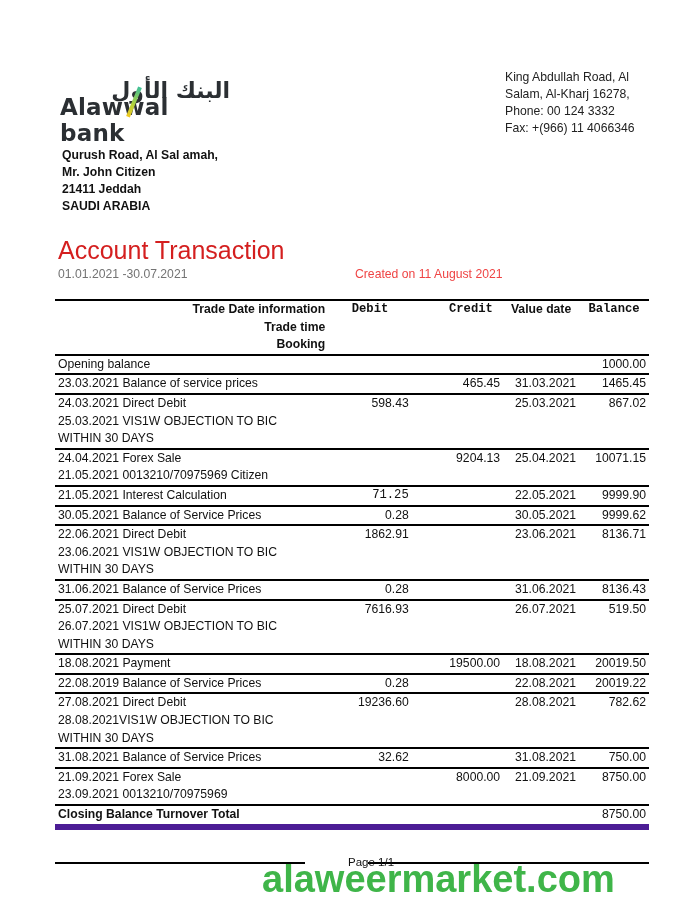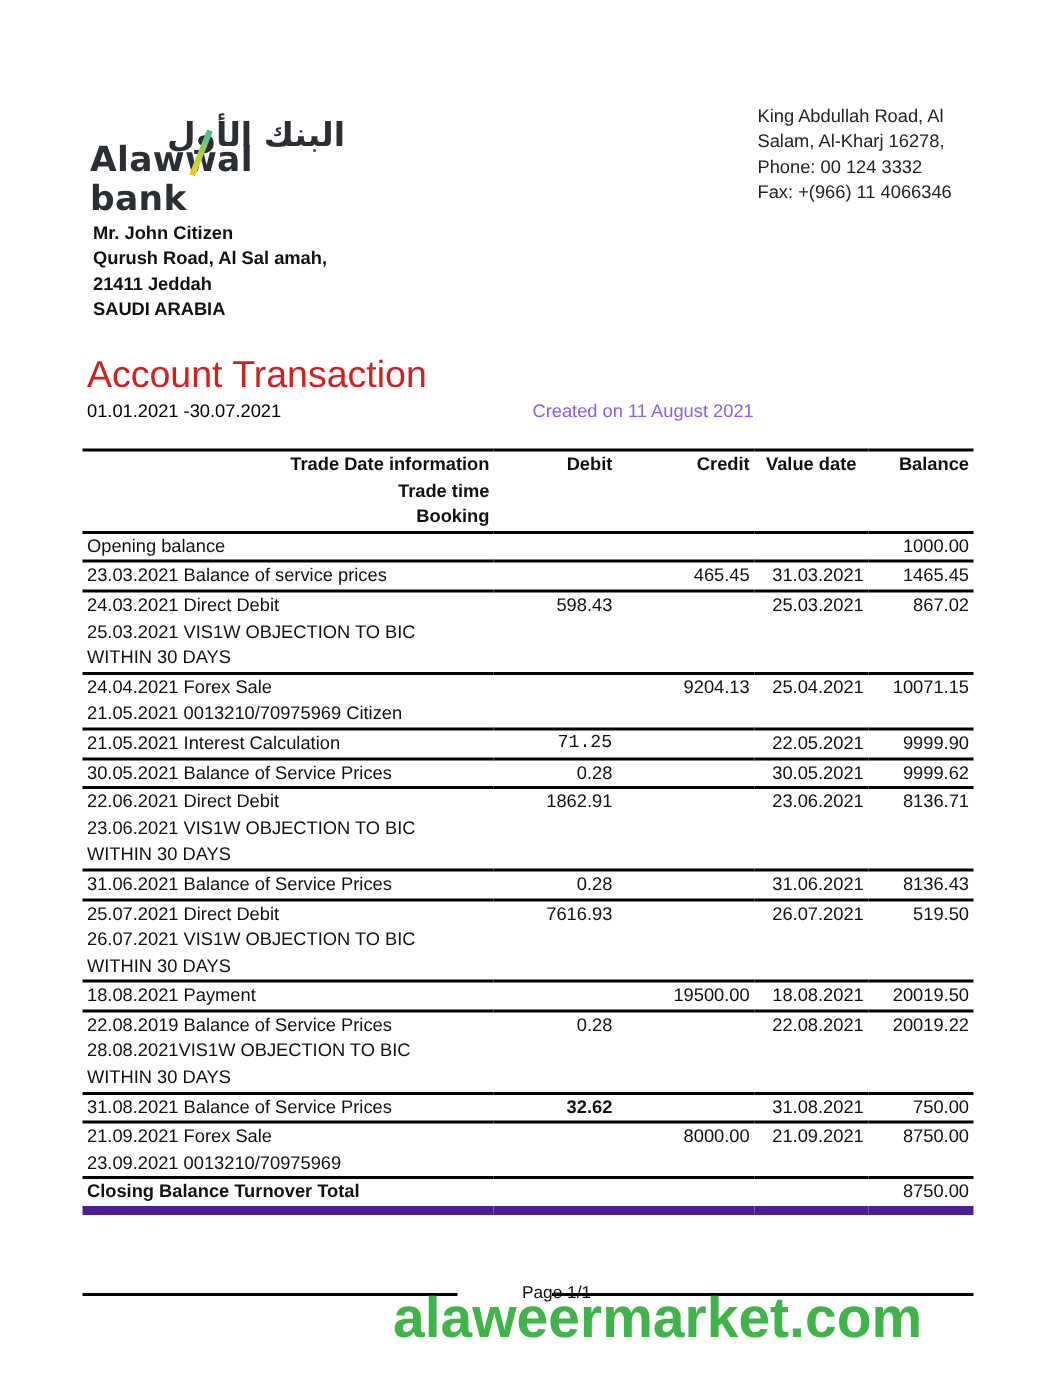--- a/index.html
+++ b/index.html
@@ -8,34 +8,34 @@
   .logo { position: absolute; left: 60px; top: 78px; width: 180px; height: 45px; }
   .logo .ar { position: absolute; right: 10px; top: 0; font-size: 22px; font-weight: bold;
               color: #2b2f33; font-family: "DejaVu Sans", sans-serif; direction: rtl; letter-spacing: -1px; }
   .logo .en { position: absolute; left: 0; top: 16px; font-size: 23px; font-weight: bold;
               color: #2b2f33; font-family: "DejaVu Sans", sans-serif; letter-spacing: 0.2px; }
   .logo .slash { position: absolute; left: 72px; top: 8px; width: 4px; height: 32px;
                  background: linear-gradient(#3cbf9a, #b7d43a 60%, #f2c81e); transform: rotate(22deg); }
   .bank-addr { position: absolute; left: 505px; top: 69px; font-size: 12.2px; line-height: 17px; color: #222; }
   .cust { position: absolute; left: 62px; top: 147px; font-size: 12.2px; line-height: 17px; font-weight: bold; color: #111; }
   .title { position: absolute; left: 58px; top: 236px; font-size: 25px; color: #d41f1f; }
-  .period { position: absolute; left: 58px; top: 267px; font-size: 12.2px; color: #000000; }
-  .created { position: absolute; left: 355px; top: 267px; font-size: 12.2px; color: #8b5cf6; }
+  .period { position: absolute; left: 58px; top: 267px; font-size: 12.2px; color: #737373; }
+  .created { position: absolute; left: 355px; top: 267px; font-size: 12.2px; color: #ef4444; }
   table.tx { position: absolute; left: 55px; top: 299px; width: 594px; border-collapse: collapse;
              font-size: 12.2px; color: #111; }
   table.tx td, table.tx th { padding: 0 3px; height: 17.6px; line-height: 17.6px; white-space: nowrap; vertical-align: top; }
   table.tx th { font-weight: bold; text-align: right; }
   table.tx .num { text-align: right; }
   table.tx .c-desc { width: 290px; }
   table.tx .c-debit { width: 90px; }
   table.tx .c-credit { width: 62px; }
   table.tx .c-vdate { width: 74px; }
   table.tx .c-bal { width: 70px; }
   table.tx tr.top-border td, table.tx tr.top-border th { border-top: 2px solid #000; }
-  table.tx tr.hdr th.h-right { text-align: right; }
+  table.tx tr.hdr th.h-right { text-align: center; font-family: Liberation Mono, monospace; }
   table.tx tr.hdr th.h-center { text-align: center; }
   table.tx tr.closing td { font-weight: bold; border-bottom: 6px solid #4c1d95; }
   table.tx tr.closing td.num { font-weight: normal; }
   .footer-line { position: absolute; top: 862px; height: 2px; background: #000; }
   .page-num { position: absolute; left: 312px; top: 856px; font-size: 11.5px; color: #111; margin-left: 36px; }
   .watermark { position: absolute; left: 262px; top: 858px; font-size: 38px; font-weight: bold; color: #3fb549;
                font-family: "Liberation Sans", sans-serif; letter-spacing: 0px; }
 </style>
 </head>
 <body>
@@ -47,22 +47,22 @@
 </div>
 
 <div class="bank-addr">
   <div>King Abdullah Road, Al</div>
   <div>Salam, Al-Kharj 16278,</div>
   <div>Phone: 00 124 3332</div>
   <div>Fax: +(966) 11 4066346</div>
 </div>
 
 <div class="cust">
+  <div>Qurush Road, Al Sal amah,</div>
   <div>Mr. John Citizen</div>
-  <div>Qurush Road, Al Sal amah,</div>
   <div>21411 Jeddah</div>
   <div>SAUDI ARABIA</div>
 </div>
 
 <div class="title">Account Transaction</div>
 <div class="period">01.01.2021 -30.07.2021</div>
 <div class="created">Created on 11 August 2021</div>
 
 <table class="tx">
   <tbody id="tx-body">
@@ -206,37 +206,44 @@
         <td class="num">18.08.2021</td>
         <td class="num">20019.50</td>
       </tr>
       <tr class="top-border">
         <td>22.08.2019 Balance of Service Prices</td>
         <td class="num" style="padding-right: 30px;">0.28</td>
         <td class="num"></td>
         <td class="num">22.08.2021</td>
         <td class="num">20019.22</td>
       </tr>
+      <tr class="top-border">
+        <td>27.08.2021 Direct Debit</td>
+        <td class="num" style="padding-right: 30px;">19236.60</td>
+        <td class="num"></td>
+        <td class="num">28.08.2021</td>
+        <td class="num">782.62</td>
+      </tr>
       <tr>
         <td>28.08.2021VIS1W OBJECTION TO BIC</td>
         <td class="num" style="padding-right: 30px;"></td>
         <td class="num"></td>
         <td class="num"></td>
         <td class="num"></td>
       </tr>
       <tr>
         <td>WITHIN 30 DAYS</td>
         <td class="num" style="padding-right: 30px;"></td>
         <td class="num"></td>
         <td class="num"></td>
         <td class="num"></td>
       </tr>
       <tr class="top-border">
         <td>31.08.2021 Balance of Service Prices</td>
-        <td class="num" style="padding-right: 30px; font-weight: bold;">32.62</td>
+        <td class="num" style="padding-right: 30px;">32.62</td>
         <td class="num"></td>
         <td class="num">31.08.2021</td>
         <td class="num">750.00</td>
       </tr>
       <tr class="top-border">
         <td>21.09.2021  Forex Sale</td>
         <td class="num" style="padding-right: 30px;"></td>
         <td class="num">8000.00</td>
         <td class="num">21.09.2021</td>
         <td class="num">8750.00</td>

